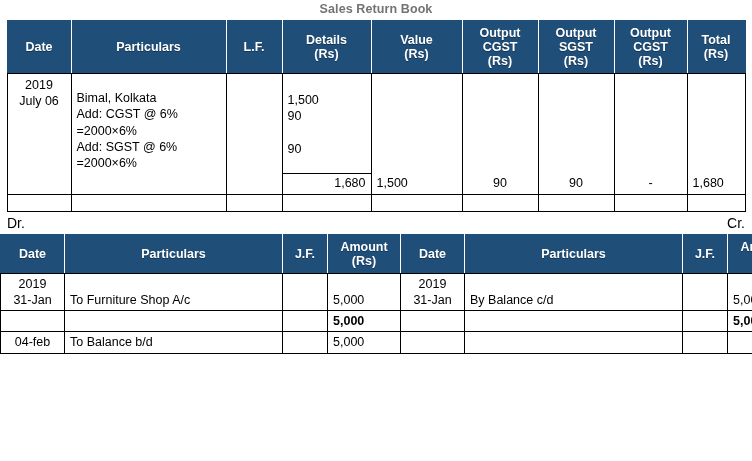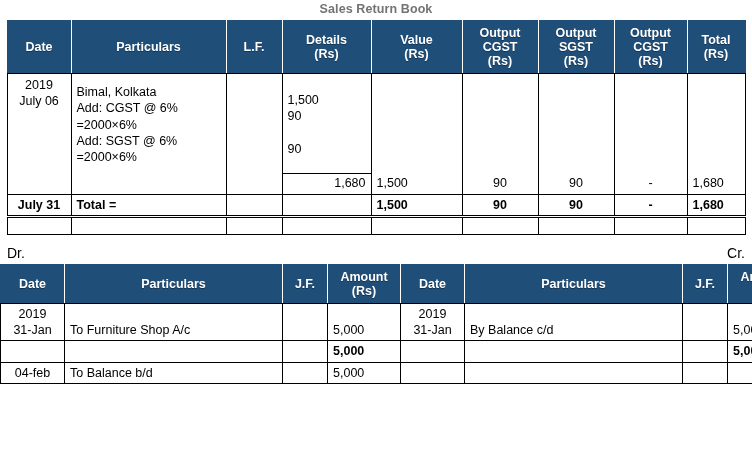--- a/index.html
+++ b/index.html
@@ -68,21 +68,21 @@
 
   .subtotal-line {
     border-top: 1px solid #000000;
     text-align: right;
   }
 
   .dbl-bottom { border-bottom: 3px double #000000 !important; }
 
   .drcr {
     width: 738px;
-    margin: 11px auto;
+    margin: 4px auto;
     display: flex;
     justify-content: space-between;
     font-size: 14px;
     line-height: 1;
   }
 
   .spacer-row td { height: 16px; }
 </style>
 </head>
 <body>
@@ -146,21 +146,21 @@
     <tbody>
 
       <tr>
         <td>
           <div class="cell ctr" style="padding-top:3px;">
             <div>2019</div>
             <div>July 06</div>
           </div>
         </td>
         <td>
-          <div class="cell lft" style="padding-top:10px;">
+          <div class="cell lft" style="padding-top:16px;">
             <div>Bimal, Kolkata</div>
             <div>Add: CGST @ 6%</div>
             <div>=2000×6%</div>
             <div>Add: SGST @ 6%</div>
             <div>=2000×6%</div>
           </div>
         </td>
         <td>
           <div class="cell ctr"></div>
         </td>
@@ -184,49 +184,20 @@
           <div class="cell ctr" style="padding-bottom:2px;">90</div>
         </td>
         <td style="vertical-align:bottom;">
           <div class="cell ctr" style="padding-bottom:2px;">-</div>
         </td>
         <td style="vertical-align:bottom;">
           <div class="cell rgt" style="padding-bottom:2px;">1,680</div>
         </td>
       </tr>
 
-      <tr>
-        <td class="dbl-bottom">
-          <div class="cell ctr bold">July 31</div>
-        </td>
-        <td class="dbl-bottom">
-          <div class="cell lft bold">Total =</div>
-        </td>
-        <td class="dbl-bottom">
-          <div class="cell ctr bold"></div>
-        </td>
-        <td class="dbl-bottom">
-          <div class="cell rgt bold">&nbsp;</div>
-        </td>
-        <td class="dbl-bottom">
-          <div class="cell rgt bold">1,500</div>
-        </td>
-        <td class="dbl-bottom">
-          <div class="cell ctr bold">90</div>
-        </td>
-        <td class="dbl-bottom">
-          <div class="cell ctr bold">90</div>
-        </td>
-        <td class="dbl-bottom">
-          <div class="cell ctr bold">-</div>
-        </td>
-        <td class="dbl-bottom">
-          <div class="cell rgt bold">1,680</div>
-        </td>
-      </tr>
 
       <tr class="spacer-row">
         <td></td>
         <td></td>
         <td></td>
         <td></td>
         <td></td>
         <td></td>
         <td></td>
         <td></td>

